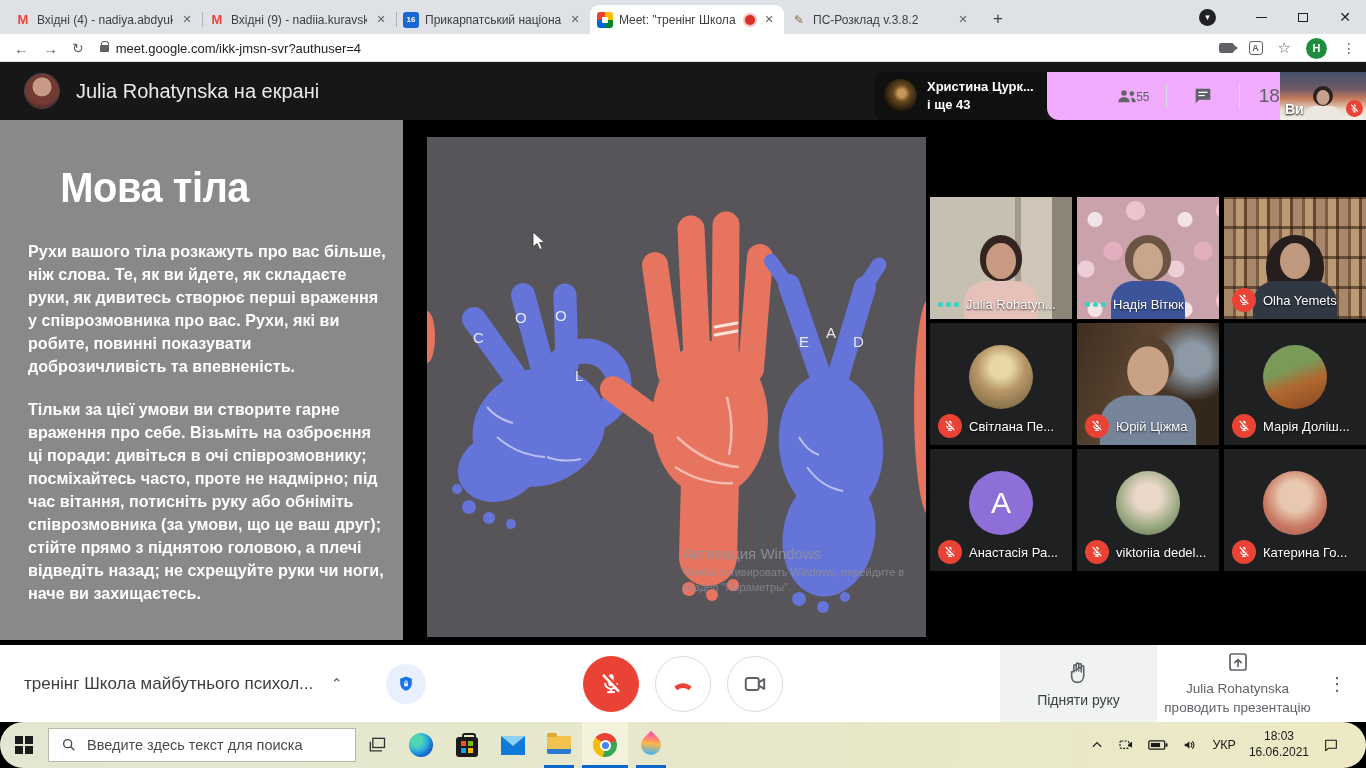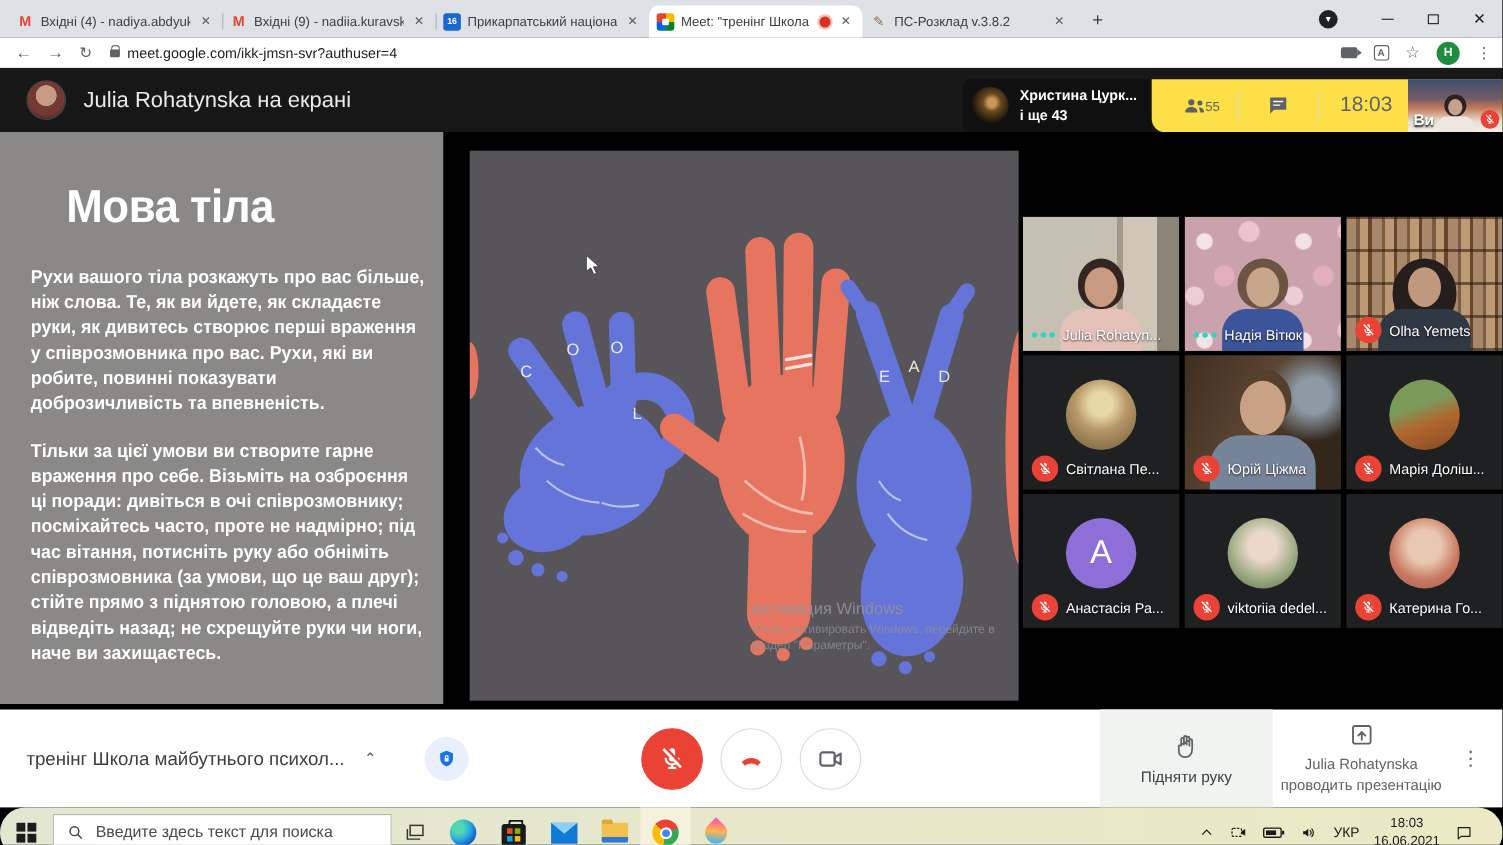--- a/index.html
+++ b/index.html
@@ -49,21 +49,21 @@
   .dots-v { font-size:14px; }
 
   
   .meet-header { position:relative; height:58px; background:#171717; }
   .banner { position:absolute; left:24px; top:0; height:100%; display:flex; align-items:center; gap:16px; }
   .banner-avatar { width:36px; height:36px; border-radius:50%; background:radial-gradient(circle at 50% 38%,#c69a84 0 34%,#733a34 36% 62%,#2e1416 100%); border:1px solid #444; }
   .banner-text { color:#e8eaed; font-size:20px; }
   .overflow-thumb { position:absolute; left:875px; top:10px; width:172px; height:48px; background:#101010; border-radius:8px 0 0 8px; display:flex; align-items:center; gap:10px; padding-left:8px; }
   .ot-avatar { width:34px; height:34px; border-radius:50%; background:radial-gradient(circle at 55% 42%,#c89858 0 14%,#6a4a20 30%,#120e08 70%); }
   .ot-lines { color:#fff; font-size:13px; font-weight:700; line-height:1.35; }
-  .status-pill { position:absolute; left:1047px; right:0; top:10px; height:48px; background:#fde047; border-bottom-left-radius:12px; display:flex; align-items:center; }
+  .status-pill { position:absolute; left:1047px; right:0; top:10px; height:48px; background:#f0abfc; border-bottom-left-radius:12px; display:flex; align-items:center;justify-content:center; }
   .pill-item { display:flex; align-items:center; justify-content:center; }
   .people-btn { width:78px; position:relative; }
   .people-count { position:absolute; top:6px; right:16px; font-size:12px; color:#5f6368; }
   .pill-div { width:1px; height:26px; background:#dadce0; }
   .chat-btn { width:72px; }
   .clock { width:86px; font-size:19px; color:#5f6368; }
   .selfview { position:absolute; left:1280px; top:10px; width:86px; height:48px; background:linear-gradient(180deg,#41506b 0%,#6e5a68 35%,#c27a5a 55%,#e8dfd2 80%,#f2efe8 100%); overflow:hidden; }
   .selfview .sv-person { position:absolute; left:50%; bottom:0; transform:translateX(-50%); width:40px; height:34px; }
   .sv-hair { position:absolute; left:50%; top:0; transform:translateX(-50%); width:20px; height:20px; border-radius:50%; background:#2a2220; }
   .sv-face { position:absolute; left:50%; top:4px; transform:translateX(-50%); width:13px; height:15px; border-radius:50%; background:#c9a08c; }
@@ -118,21 +118,21 @@
   .idx-8 .avatar-circle { background:radial-gradient(circle at 50% 40%,#e8c8b0 0 30%,#c87860 62%,#a05a60 100%); }
   .avatar-letter { color:#fff; font-size:30px; }
   .nameplate { position:absolute; left:8px; bottom:7px; display:flex; align-items:center; gap:7px; max-width:132px; }
   .tile-name { color:#fff; font-size:13px; white-space:nowrap; overflow:hidden; text-shadow:0 1px 2px rgba(0,0,0,.85); }
   .mute-badge { flex:none; width:24px; height:24px; border-radius:50%; background:#ea4335; display:flex; align-items:center; justify-content:center; }
   .speak-dots { display:none; gap:3px; flex:none; }
   .tile.state-speaking .speak-dots { display:flex; }
   .speak-dots i { width:5px; height:5px; border-radius:50%; background:#2fd6c3; }
 
   
-  .meetbar { position:relative; height:89px; background:#fff; }
+  .meetbar { position:relative; height:77px; background:#fff; }
   .mb-left { position:absolute; left:24px; top:0; height:100%; display:flex; align-items:center; gap:18px; }
   .meeting-name { font-size:17px; color:#3c4043; }
   .chev-up { color:#5f6368; font-size:13px; font-weight:700; }
   .shield-wrap { width:40px; height:40px; border-radius:50%; background:#e8f0fe; display:flex; align-items:center; justify-content:center; margin-left:26px; }
   .mb-center { position:absolute; left:50%; top:50%; transform:translate(-50%,-50%); display:flex; gap:16px; }
   .rnd-btn { width:56px; height:56px; border-radius:50%; display:flex; align-items:center; justify-content:center; background:#fff; border:1px solid #dadce0; }
   .rnd-btn.danger { background:#ea4335; border-color:#ea4335; }
   .mb-raise { position:absolute; left:1000px; top:0; width:157px; height:100%; background:#f1f3f1; display:flex; flex-direction:column; align-items:center; justify-content:center; gap:6px; }
   .raise-label { font-size:14px; color:#3c4043; }
   .mb-present { position:absolute; left:1160px; top:0; width:155px; height:100%; display:flex; flex-direction:column; align-items:center; justify-content:center; gap:6px; }

